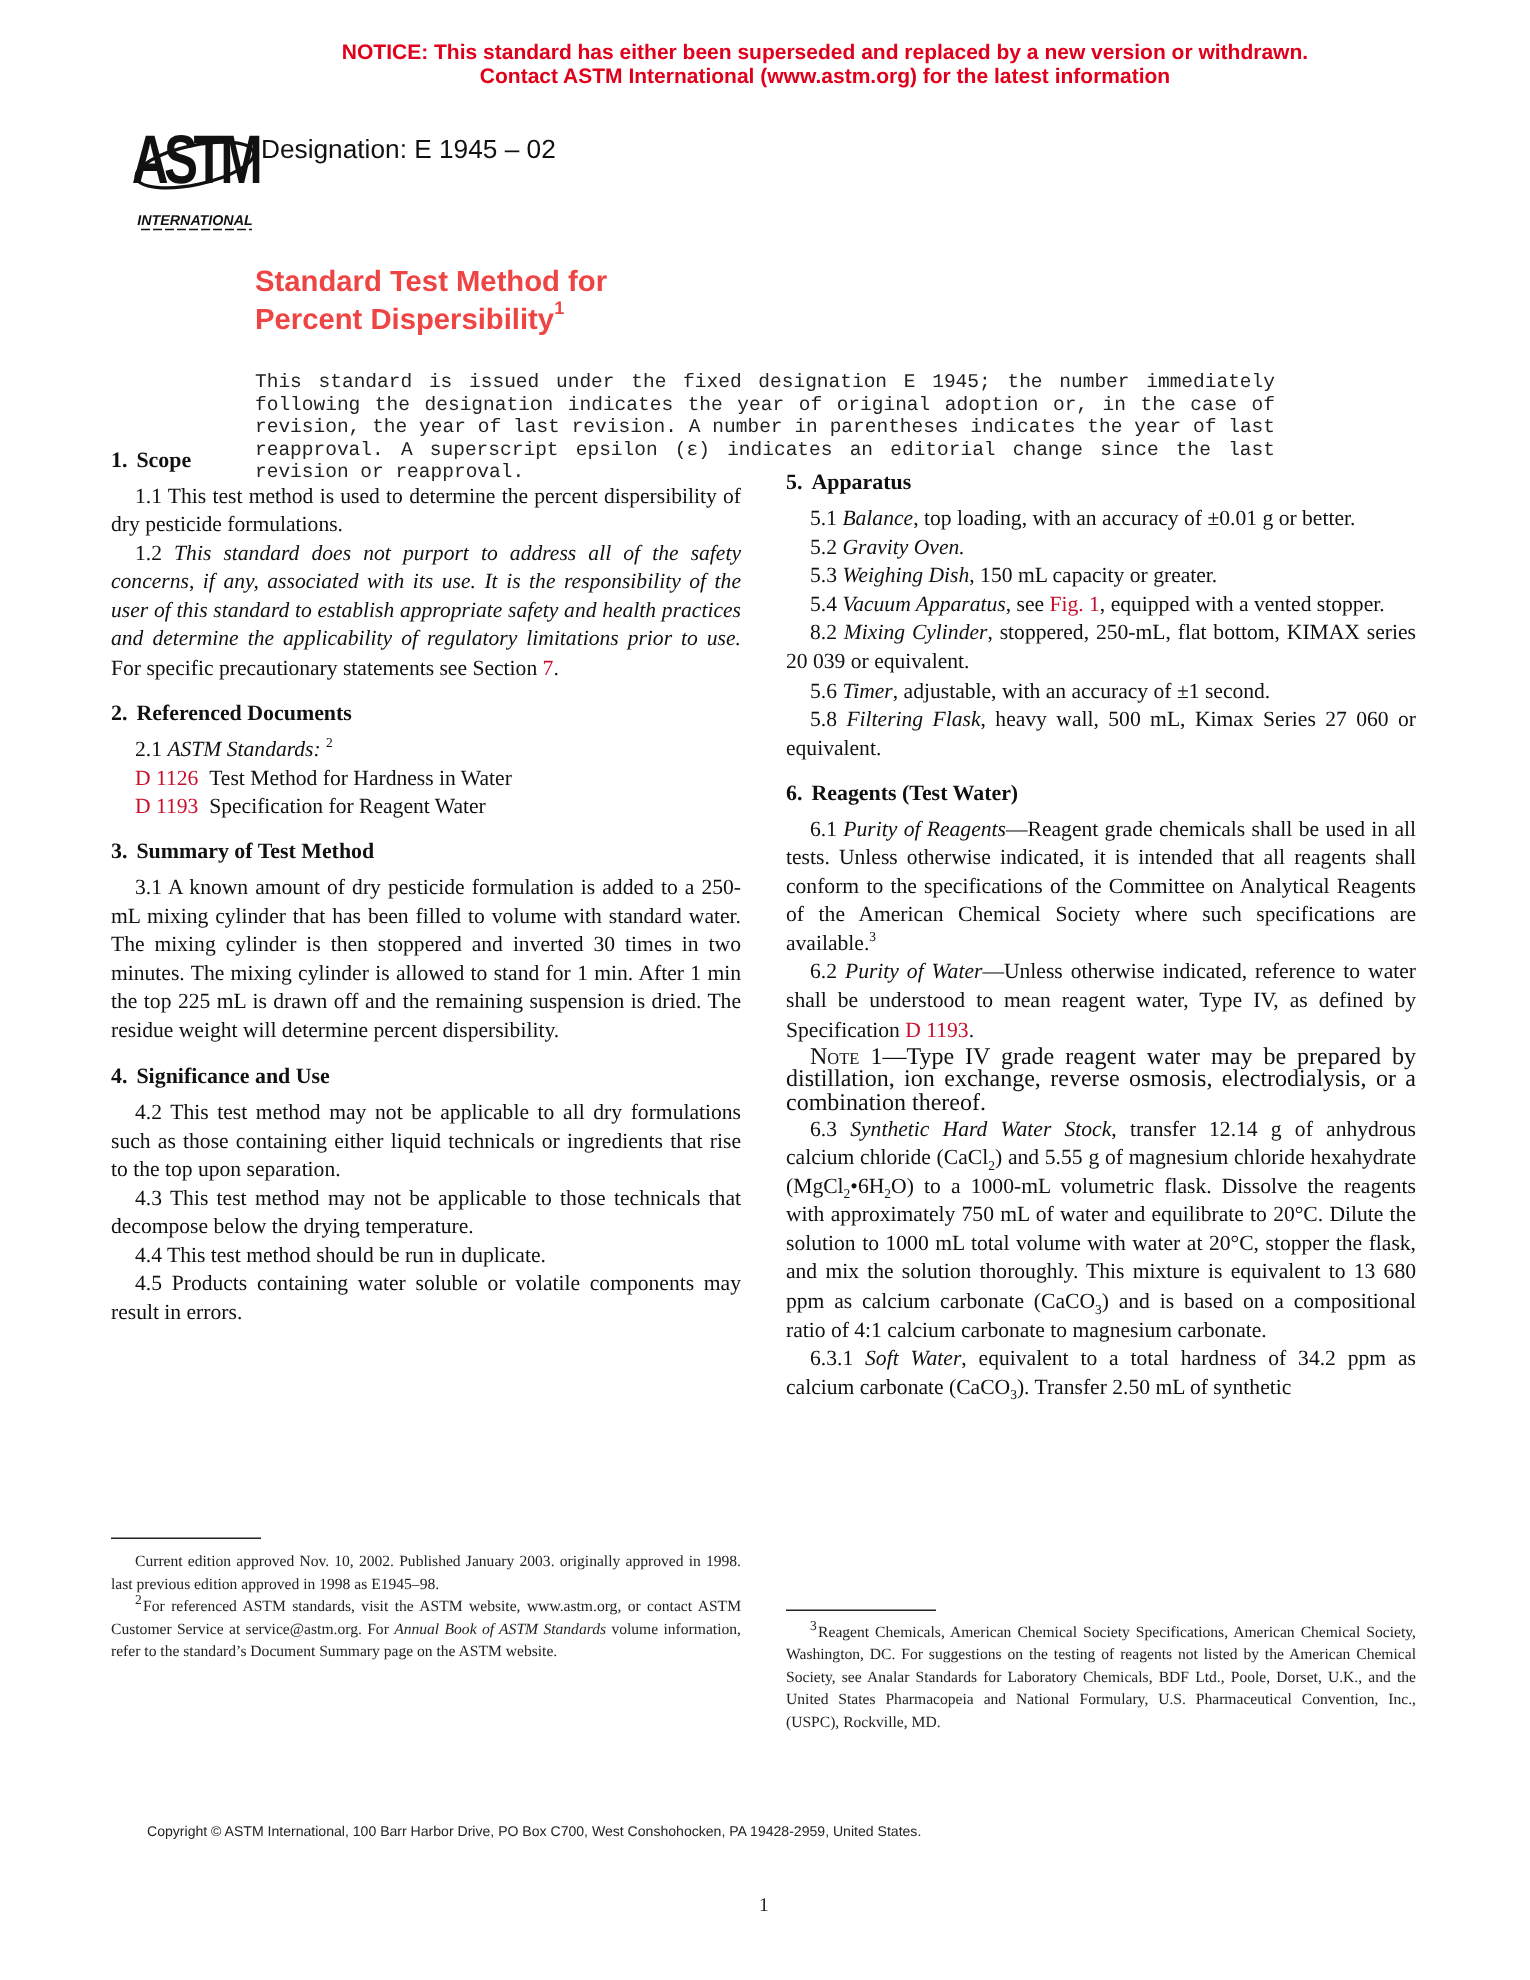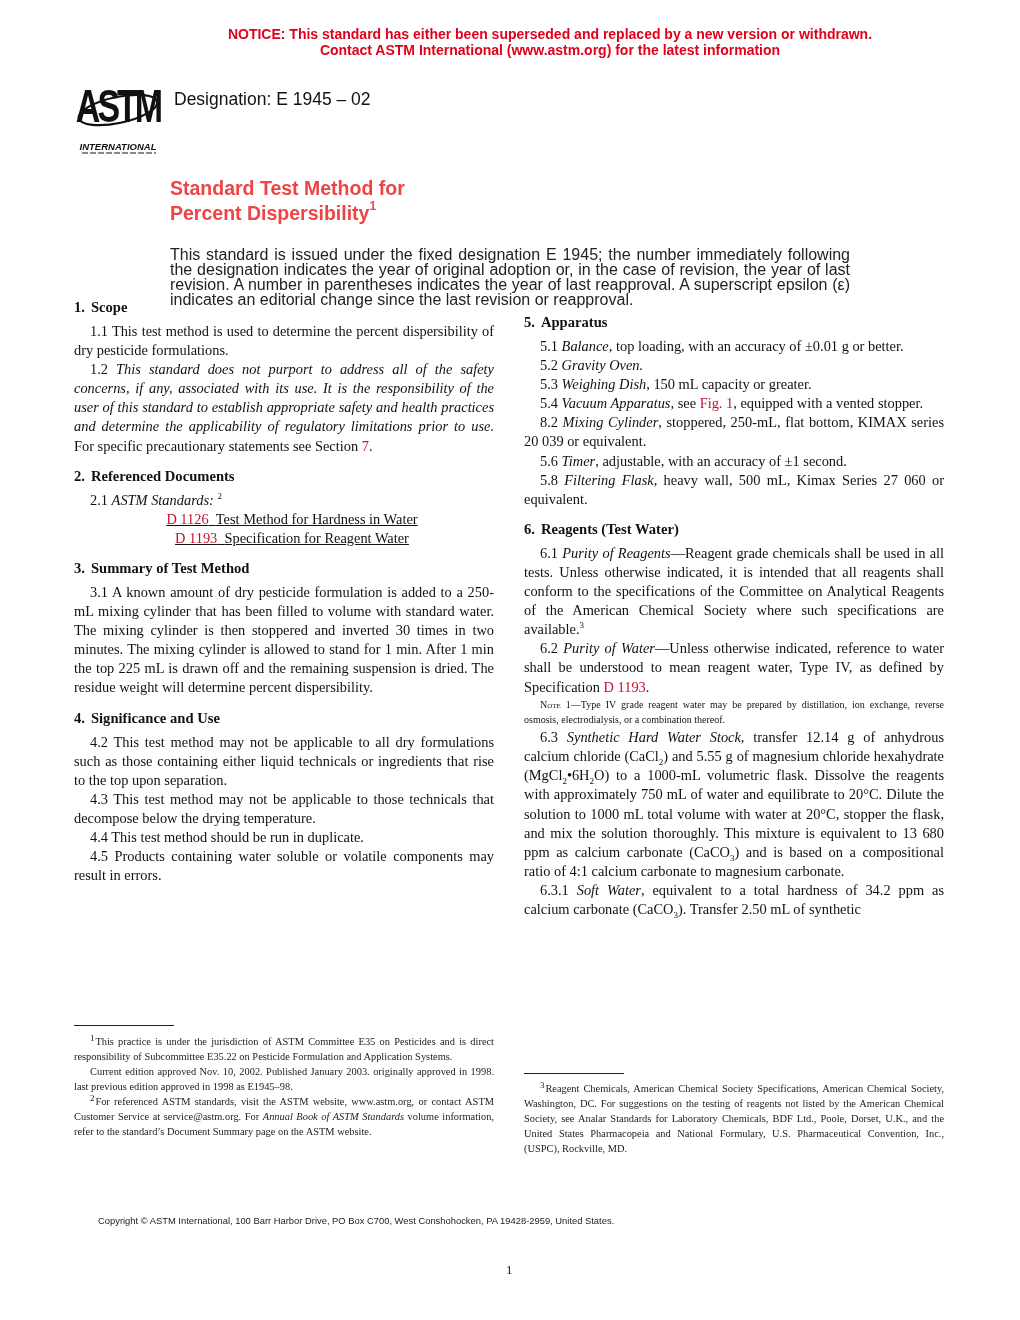--- a/index.html
+++ b/index.html
@@ -1,38 +1,38 @@
 <!DOCTYPE html>
 <html><head>
 <meta charset="utf-8">
 <style>
   html, body { margin: 0; padding: 0; background: #ffffff; }
   body { width: 1020px; height: 1320px; position: relative; overflow: hidden; color: #111; }
   .page { position: absolute; left: 0; top: 0; width: 1020px; height: 1320px; }
   .notice { position: absolute; left: 0; top: 26px; width: 1020px; text-align: center;
     font-family: "Liberation Sans", sans-serif; font-weight: bold; font-size: 14px; line-height: 16px; color: #e0001b; margin-left: 40px; }
-  .logo { position: absolute; left: 72px; top: 76px; width: 96px; height: 80px; }
+  .logo { position: absolute; left: 84px; top: 76px; width: 96px; height: 80px; }
   .designation { position: absolute; left: 174px; top: 89px; font-family: "Liberation Sans", sans-serif;
     font-size: 17.5px; color: #111; }
   .title { position: absolute; left: 170px; top: 176px; font-family: "Liberation Sans", sans-serif;
     font-weight: bold; font-size: 19.5px; line-height: 25px; color: #ef4444; }
   .title sup { font-size: 12px; position: relative; top: -3px; }
   .preamble { position: absolute; left: 170px; top: 247px; width: 680px;
-    font-family: Liberation Sans, sans-serif; font-size: 16px; line-height: 15px; color: #222; text-align: justify; }
+    font-family: Liberation Mono, monospace; font-size: 13px; line-height: 15px; color: #222; text-align: justify; }
   .col { position: absolute; width: 420px; font-family: "Liberation Serif", serif; font-size: 14.4px; line-height: 19.1px; color: #111; }
   .col.left { left: 74px; top: 298px; }
   .col.right { left: 524px; top: 313px; }
   .col h2 { font-size: 14.6px; font-weight: bold; margin: 0 0 5px 0; line-height: 19px; }
   .col h2 .num { margin-right: 6px; }
   .col p { margin: 0; text-align: justify; text-indent: 16px; }
-  .col p.ref { text-indent: 0; padding-left: 16px; text-align: center; text-decoration: underline; }
+  .col p.ref { text-indent: 0; padding-left: 16px; text-align: left; }
   .sec { margin-bottom: 11px; }
   .link { color: #c8102e; }
   i { font-style: italic; }
-  .note { font-size: 10px; line-height: 15.8px; margin: 8px 0 6px 0; text-indent: 16px; text-align: justify; }
+  .note { font-size: 16px; line-height: 15.8px; margin: 8px 0 6px 0; text-indent: 16px; text-align: justify; }
   .smallcaps { font-variant: small-caps; }
   sub { font-size: 9px; line-height: 0; }
   sup { font-size: 9px; line-height: 0; }
   .fn-rule { position: absolute; height: 1px; width: 100px; background: #222; }
   .footnotes { position: absolute; width: 420px; font-family: "Liberation Serif", serif; font-size: 10.4px; line-height: 15px; color: #222; }
   .footnotes p { margin: 0; text-indent: 16px; text-align: justify; }
   .copyright { position: absolute; left: 74px; top: 1215px; font-family: "Liberation Sans", sans-serif; font-size: 9.4px; color: #222; margin-left: 24px; }
   .pagenum { position: absolute; left: 506px; top: 1262px; font-family: "Liberation Serif", serif; font-size: 13px; color: #222; }
 </style>
 </head>
@@ -87,21 +87,20 @@
       <h2><span class="num">4.</span><span>Significance and Use</span></h2>
       <p>4.2 This test method may not be applicable to all dry formulations such as those containing either liquid technicals or ingredients that rise to the top upon separation.</p>
       <p>4.3 This test method may not be applicable to those technicals that decompose below the drying temperature.</p>
       <p>4.4 This test method should be run in duplicate.</p>
       <p>4.5 Products containing water soluble or volatile components may result in errors.</p>
     </div>
   </div>
 
   <div class="fn-rule" style="left:74px; top:1025px;"></div>
   <div class="footnotes" style="left:74px; top:1034px;">
-    <p><sup>1</sup> <span>This practice is under the jurisdiction of ASTM Committee E35 on Pesticides and is direct responsibility of Subcommittee E35.22 on Pesticide Formulation and Application Systems.</span></p>
     <p>Current edition approved Nov. 10, 2002. Published January 2003. originally approved in 1998. last previous edition approved in 1998 as E1945–98.</p>
     <p><sup>2</sup> <span>For referenced ASTM standards, visit the ASTM website, www.astm.org, or contact ASTM Customer Service at service@astm.org. For </span><i>Annual Book of ASTM Standards</i><span> volume information, refer to the standard’s Document Summary page on the ASTM website.</span></p>
   </div>
 
   <div class="col right">
 
     <div class="sec">
       <h2><span class="num">5.</span><span>Apparatus</span></h2>
       <p><span>5.1 </span><i>Balance</i><span>, top loading, with an accuracy of ±0.01 g or better.</span></p>
       <p><span>5.2 </span><i>Gravity Oven.</i><span></span></p>

